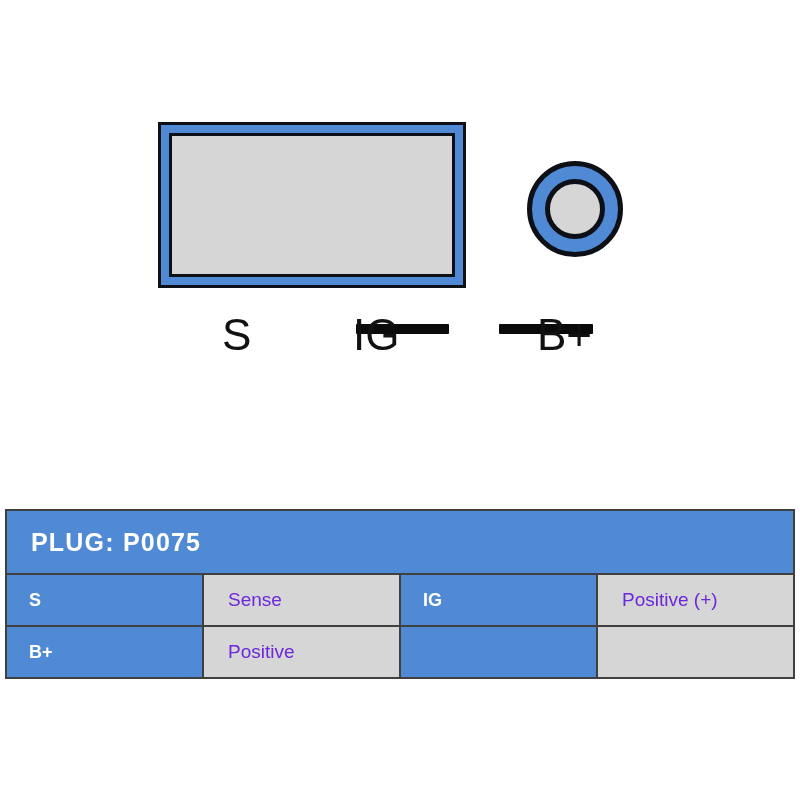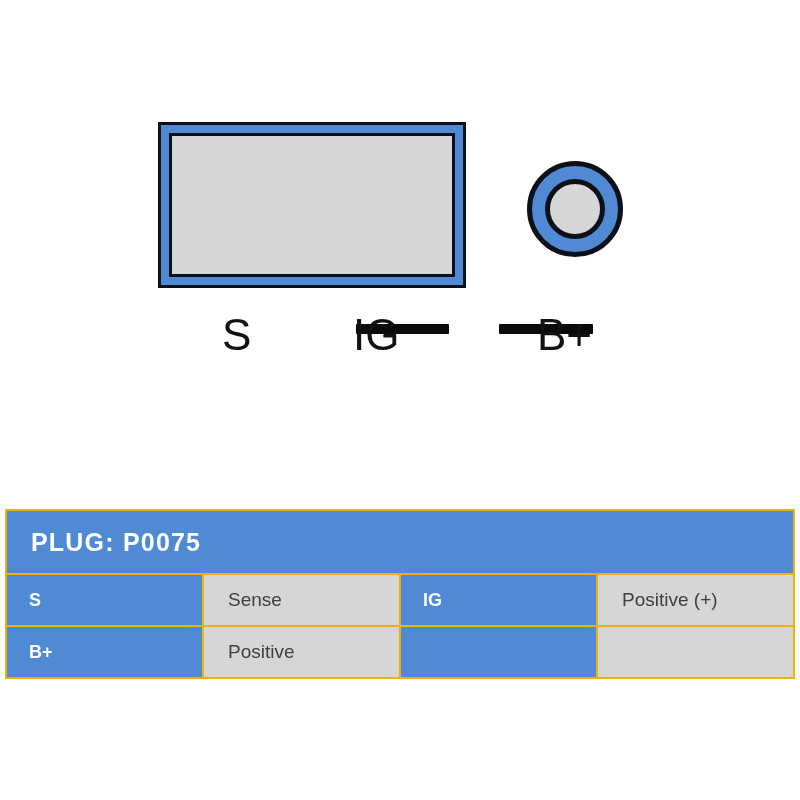--- a/index.html
+++ b/index.html
@@ -115,21 +115,21 @@
   
   #pinout-table {
     position: absolute;
     left: 5px;
     top: 509px;
     width: 790px;
     border-collapse: collapse;
     table-layout: fixed;
   }
   #pinout-table td {
-    border: 2px solid #eab308;
+    border: 2px solid #404040;
     padding: 0;
     height: 50px;
     vertical-align: middle;
   }
 
   .th-plug {
     background: #5089d4;
     color: #ffffff;
     font-size: 25px;
     font-weight: bold;
@@ -140,21 +140,21 @@
 
   .cell-key {
     background: #5089d4;
     color: #ffffff;
     font-size: 18px;
     font-weight: bold;
     padding-left: 22px !important;
   }
   .cell-val {
     background: #d6d6d6;
-    color: #404040;
+    color: #6d28d9;
     font-size: 19px;
     font-weight: 400;
     padding-left: 24px !important;
   }
   .cell-key-empty {
     background: #5089d4;
   }
   .cell-val-empty {
     background: #d6d6d6;
   }

